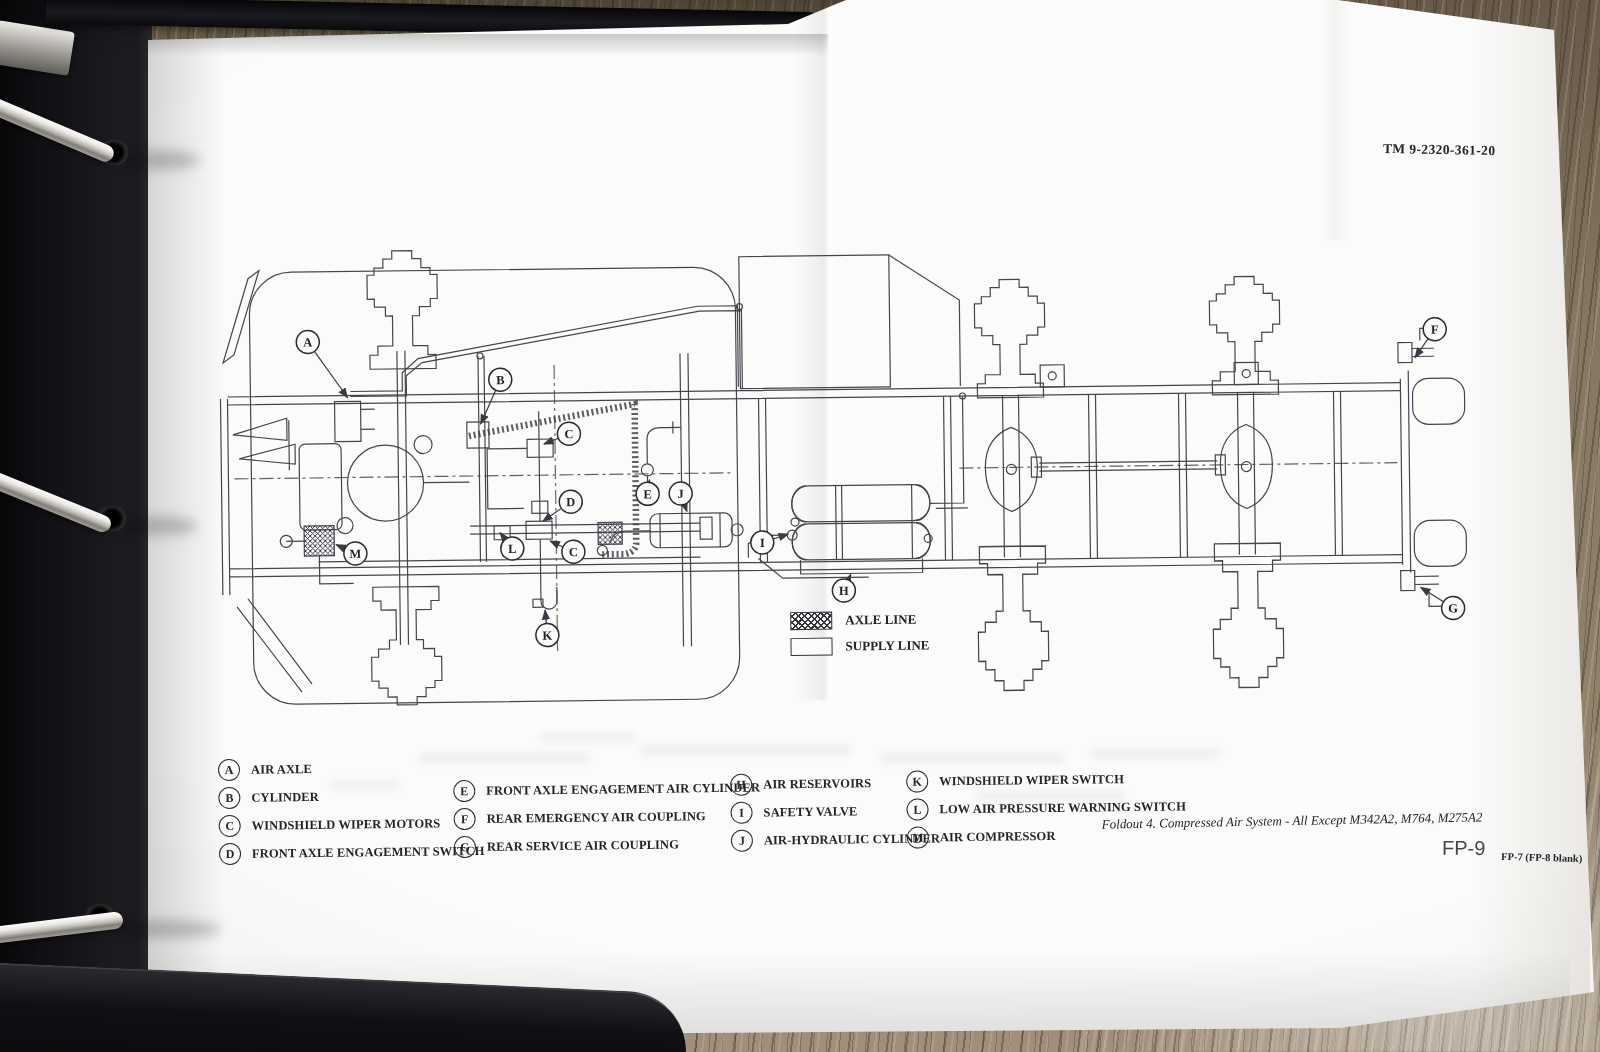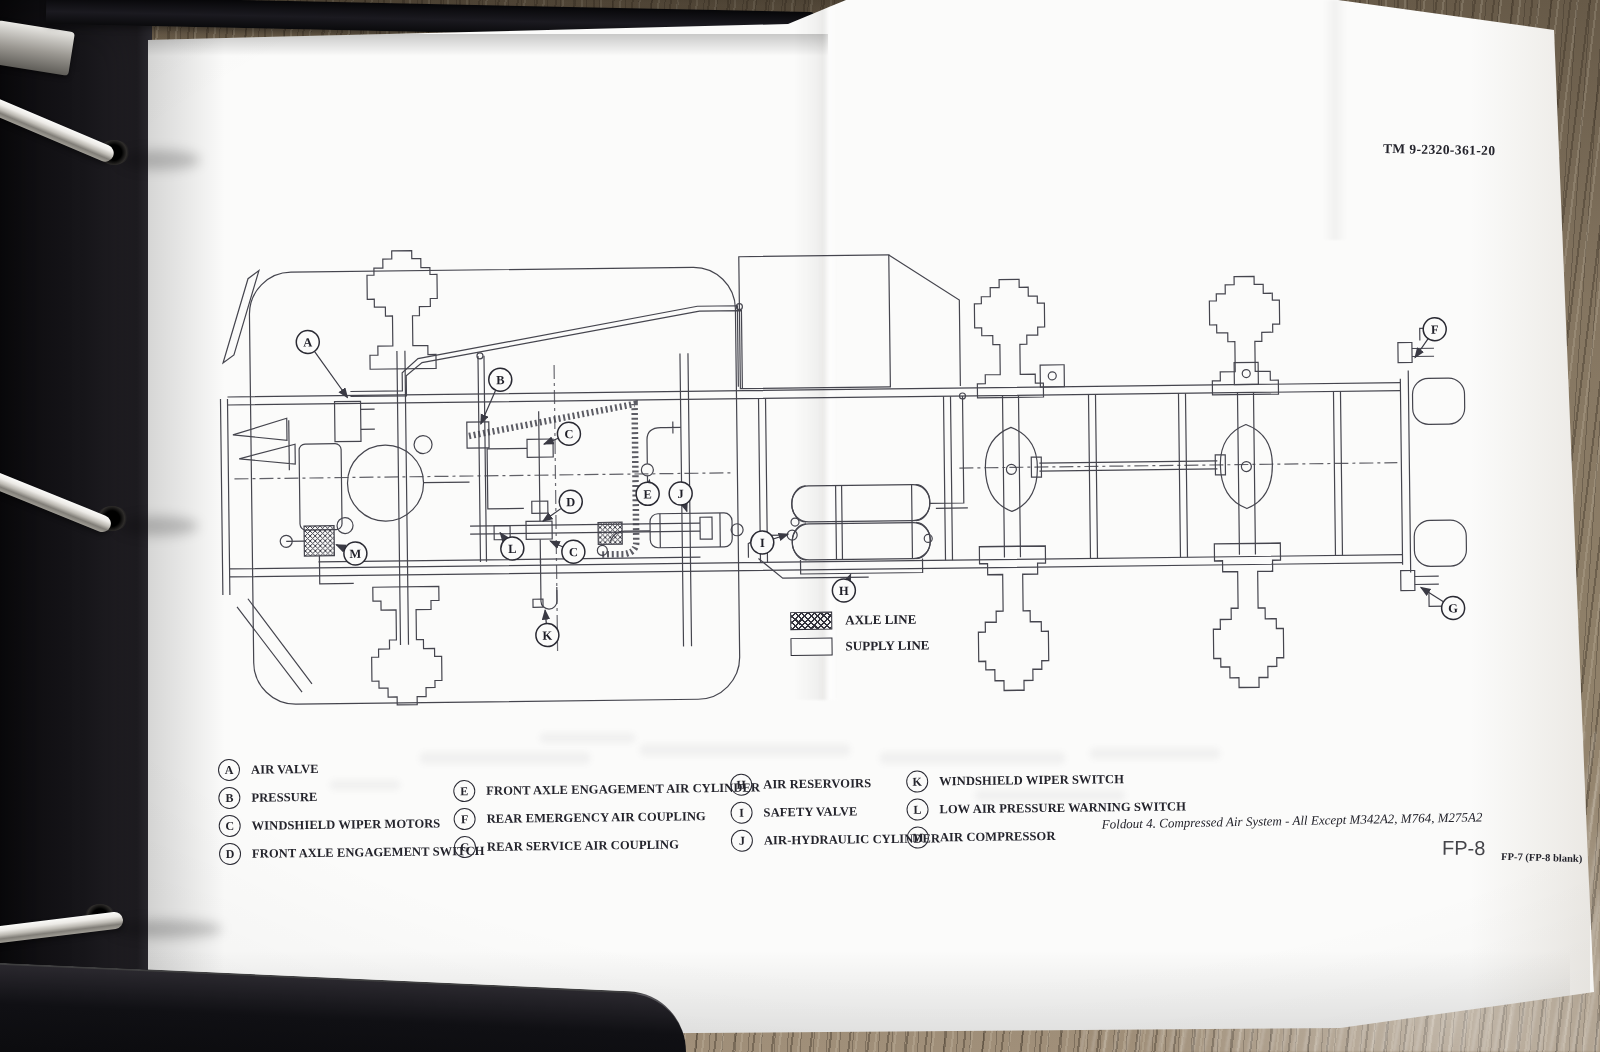--- a/index.html
+++ b/index.html
@@ -326,25 +326,25 @@
       </div>
       <div class="line-row">
         <span class="swatch"></span>
         <span>SUPPLY LINE</span>
       </div>
     </div>
 
     <div class="legend-col" style="left:215px;top:749px">
       <div class="leg-row">
         <span class="leg-circle">A</span>
-        <span class="leg-label">AIR VALVE</span>
+        <span class="leg-label">AIR AXLE</span>
         </div>
       <div class="leg-row">
         <span class="leg-circle">B</span>
-        <span class="leg-label">PRESSURE</span>
+        <span class="leg-label">CYLINDER</span>
         </div>
       <div class="leg-row">
         <span class="leg-circle">C</span>
         <span class="leg-label">WINDSHIELD WIPER MOTORS</span>
         </div>
       <div class="leg-row">
         <span class="leg-circle">D</span>
         <span class="leg-label">FRONT AXLE ENGAGEMENT SWITCH</span>
         </div>
     </div>
@@ -385,21 +385,21 @@
         <span class="leg-circle">L</span>
         <span class="leg-label">LOW AIR PRESSURE WARNING SWITCH</span>
         </div>
       <div class="leg-row">
         <span class="leg-circle">M</span>
         <span class="leg-label">AIR COMPRESSOR</span>
         </div>
     </div>
 
     <div class="abs caption">Foldout 4.  Compressed Air System - All Except M342A2, M764, M275A2</div>
-    <div class="abs fp-big">FP-8</div>
+    <div class="abs fp-big">FP-9</div>
     <div class="abs fp-note">FP-7 (FP-8 blank)</div>
   </div>
 </div>
 
 <div class="ring-shadow" style="left:120px;top:150px;width:80px;height:20px"></div>
 <div class="ring-shadow" style="left:118px;top:516px;width:80px;height:20px"></div>
 <div class="ring-shadow" style="left:112px;top:920px;width:110px;height:18px"></div>
 <div class="hole" style="left:98px;top:140px"></div>
 <div class="hole" style="left:96px;top:506px"></div>
 <div class="hole" style="left:84px;top:904px"></div>

